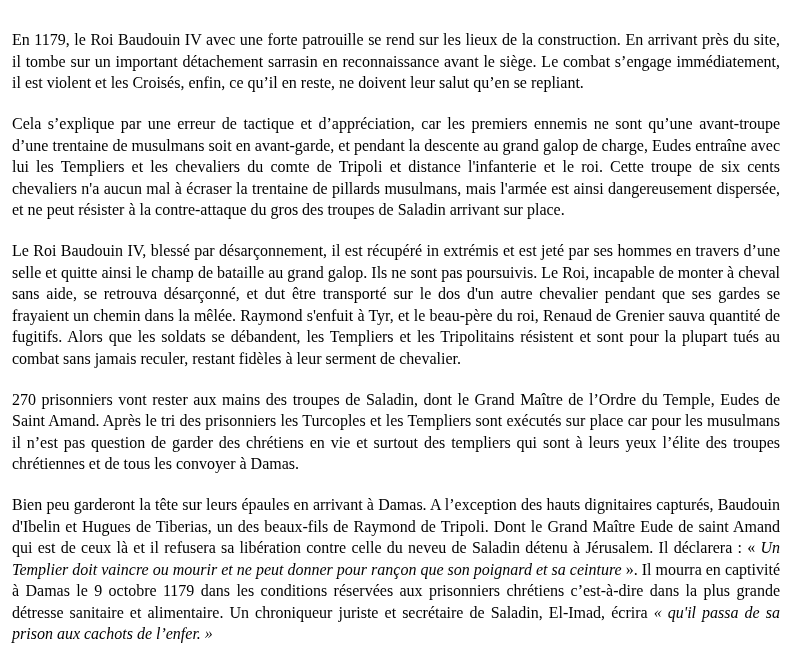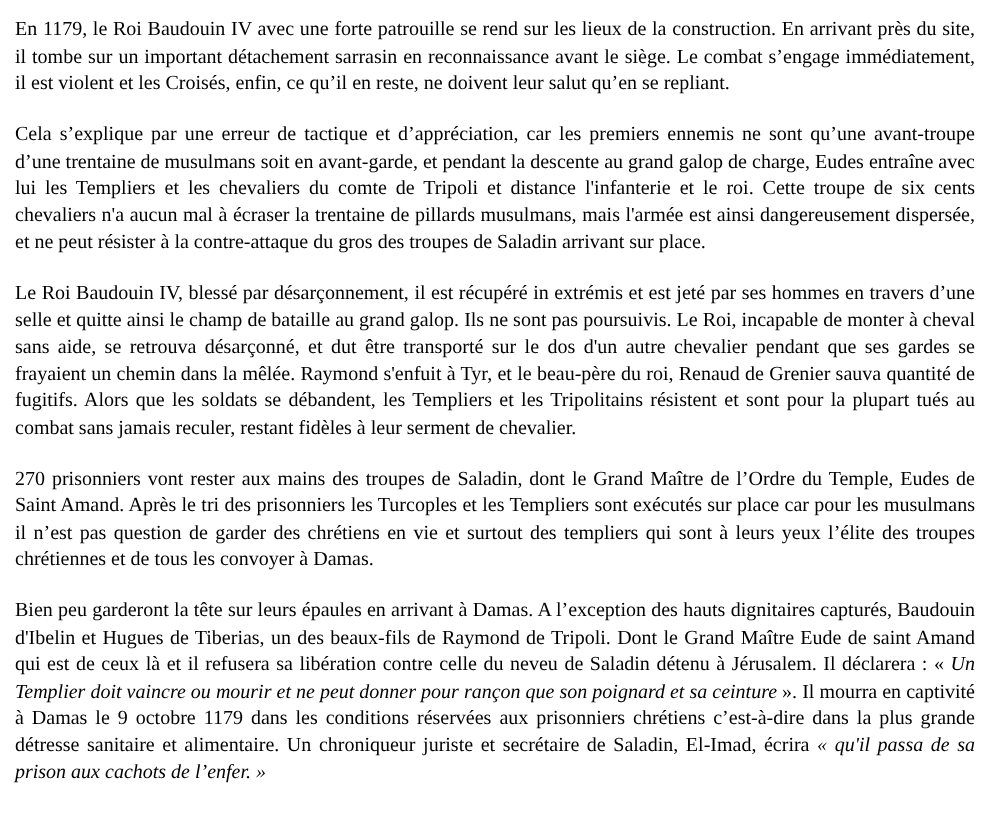--- a/index.html
+++ b/index.html
@@ -9,21 +9,21 @@
   }
   body {
     width: 794px;
     height: 652px;
     overflow: hidden;
   }
   .page {
     box-sizing: border-box;
     width: 794px;
     height: 652px;
-    padding: 13px 14px 0 12px;
+    padding: 29px 14px 0 12px;
     font-family: "Liberation Serif", "DejaVu Serif", serif;
     font-size: 16px;
     line-height: 21.5px;
     color: #000000;
     text-align: justify;
   }
   .page p {
     margin: 0 0 19.5px 0;
     padding: 0;
   }

